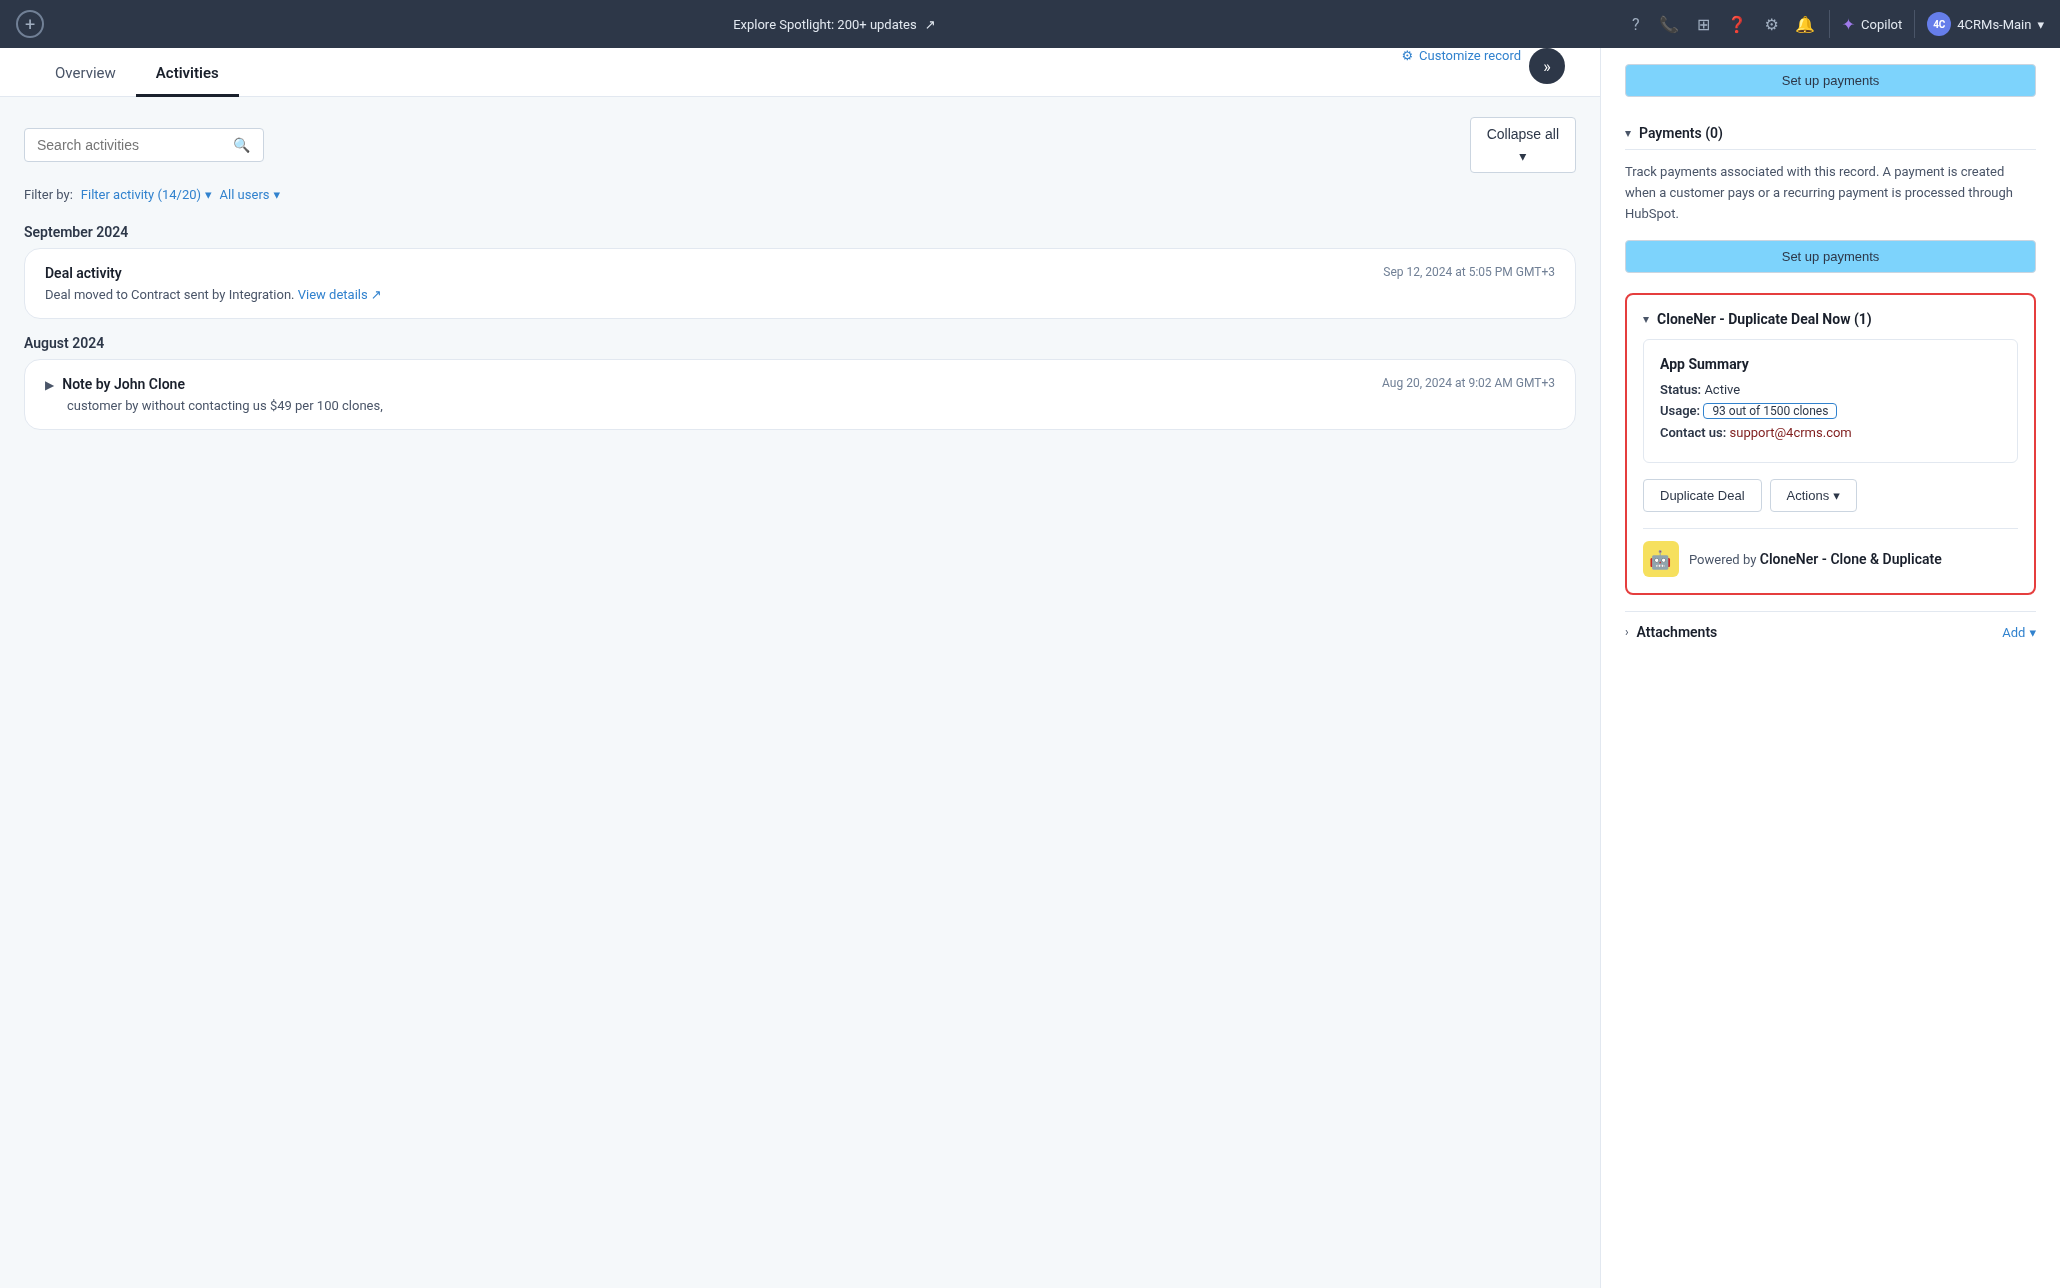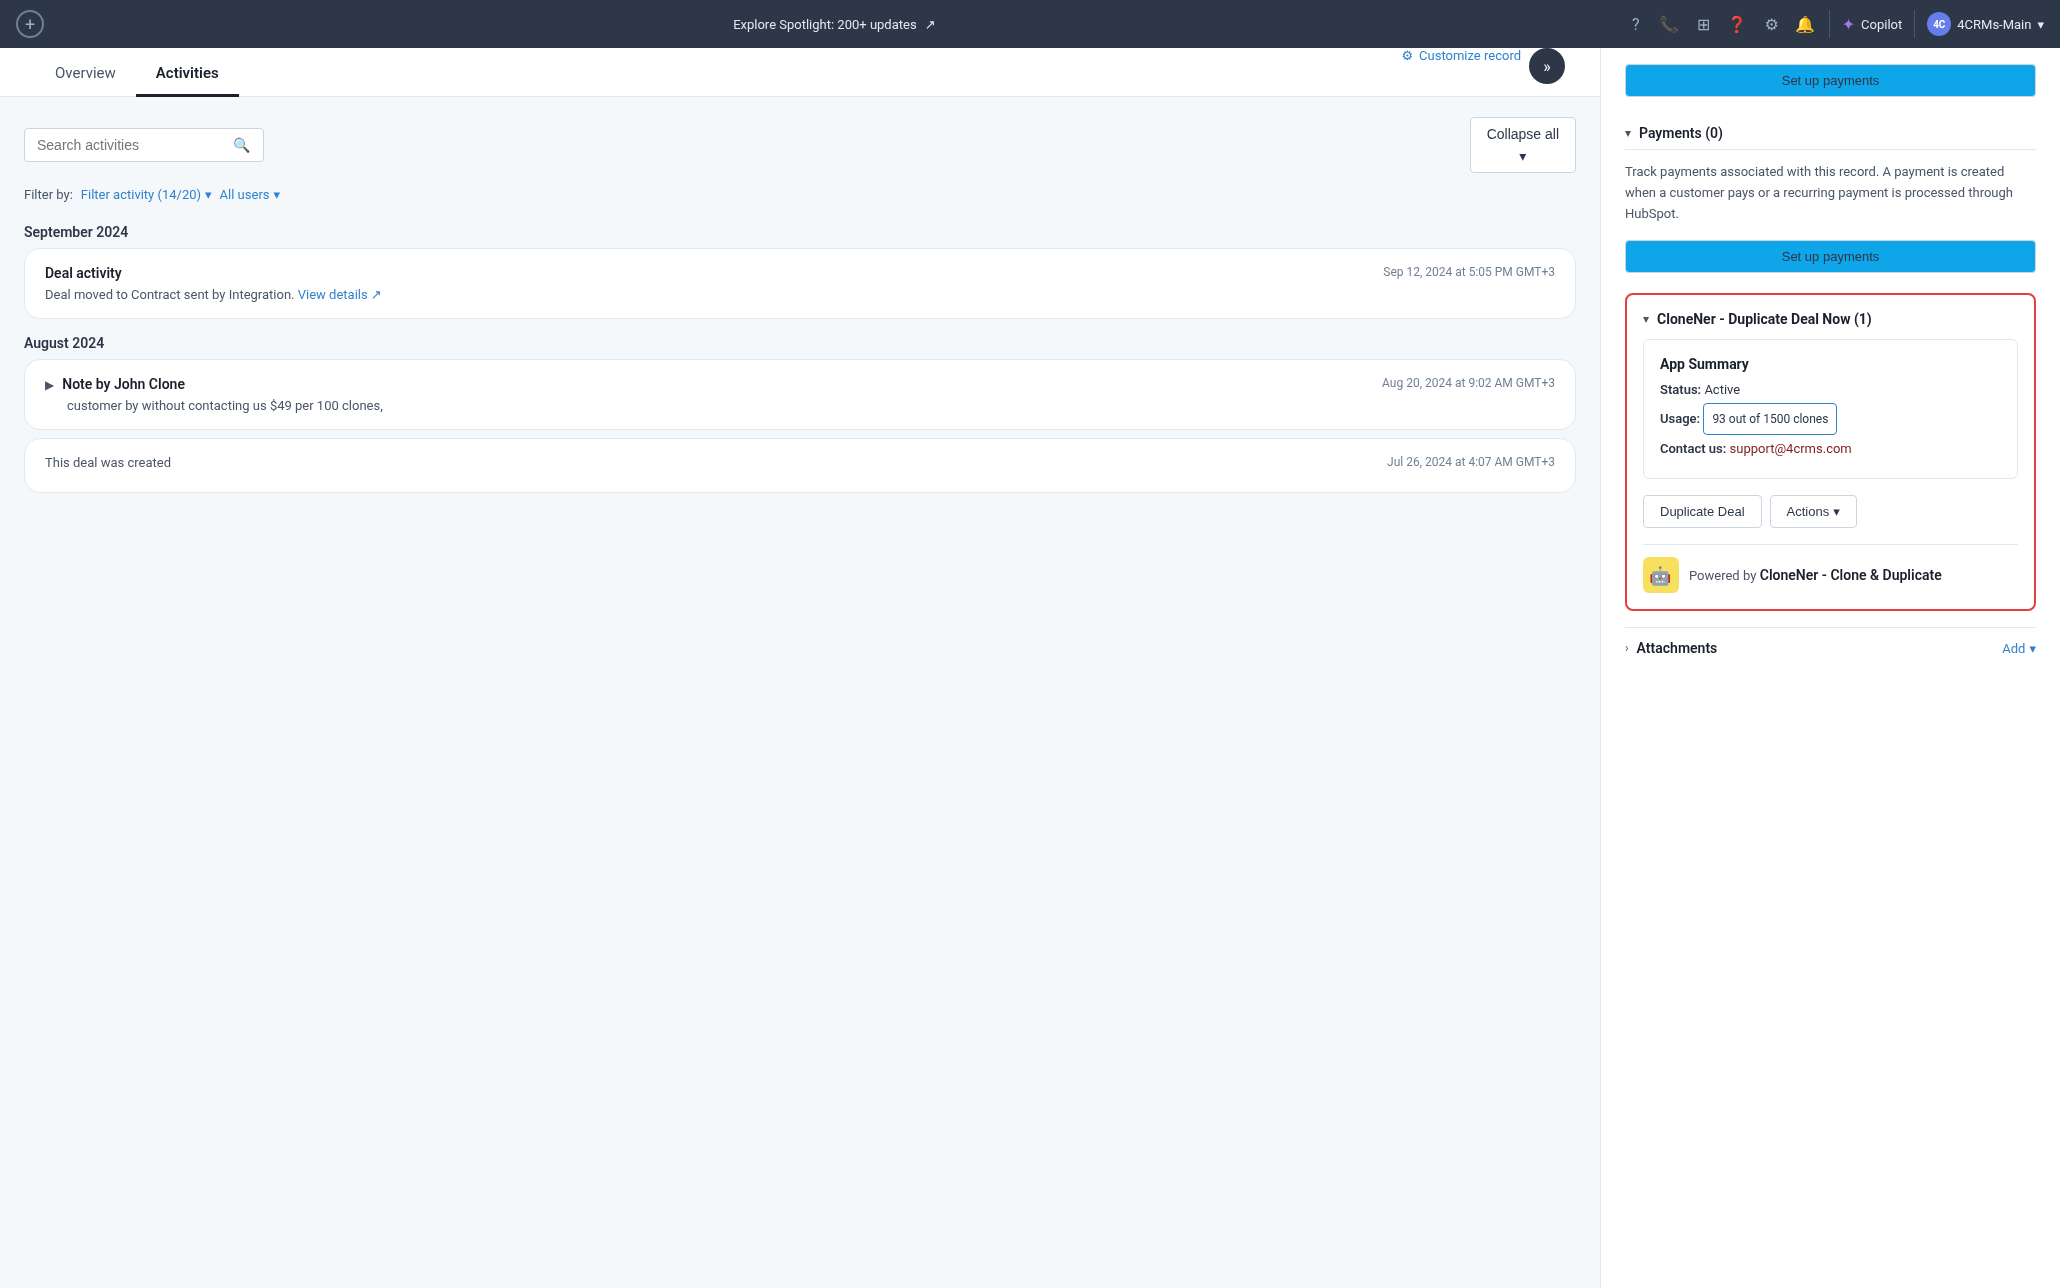--- a/index.html
+++ b/index.html
@@ -224,21 +224,21 @@
     .right-panel {
       width: 460px;
       background: white;
       border-left: 1px solid #e2e8f0;
       overflow-y: auto;
       padding: 16px 24px;
     }
 
     .setup-payments-btn {
       border: 1px solid #cbd5e0;
-      background: #0ea5e9;
+      background: #7dd3fc;
       border-radius: 4px;
       padding: 8px 16px;
       font-size: 13px;
       cursor: pointer;
       color: #2d3748;
       display: block;
       width: 100%;
       text-align: center;
       margin-bottom: 20px;
     }
@@ -274,21 +274,21 @@
       padding: 16px;
       margin-bottom: 16px;
     }
     .app-summary-title { font-weight: 700; font-size: 14px; margin-bottom: 10px; color: #1a202c; }
     .app-summary-row { font-size: 13px; margin-bottom: 6px; color: #2d3748; }
     .app-summary-label { font-weight: 600; }
     .usage-badge {
       display: inline-block;
       border: 1px solid #3182ce;
       border-radius: 4px;
-      padding: 8px 8px;
+      padding: 0 8px;
       font-size: 12px;
       color: #2d3748;
     }
     .contact-link { color: #7f1d1d; cursor: pointer; text-align: right; }
 
     .cloner-actions {
       display: flex; gap: 8px; margin-bottom: 16px;
     }
     .btn-secondary {
       border: 1px solid #cbd5e0;
@@ -420,26 +420,20 @@
           <span class="note-chevron">▶</span>
           <span class="card-title">Note by John Clone</span>
         </div>
         <span class="card-time">Aug 20, 2024 at 9:02 AM GMT+3</span>
       </div>
       <div class="card-body" style="padding-left: 22px;">
         customer by without contacting us $49 per 100 clones,
       </div>
     </div>
 
-    <div class="activity-card">
-      <div class="card-header">
-        <span class="card-body">This deal was created</span>
-        <span class="card-time">Jul 26, 2024 at 4:07 AM GMT+3</span>
-      </div>
-    </div>
 
   </div>
 
   <div class="right-panel">
 
     <button class="setup-payments-btn">Set up payments</button>
 
     <div class="section-collapse">
       <span class="section-collapse-icon">▾</span>
       <span class="section-collapse-title">Payments (0)</span>

